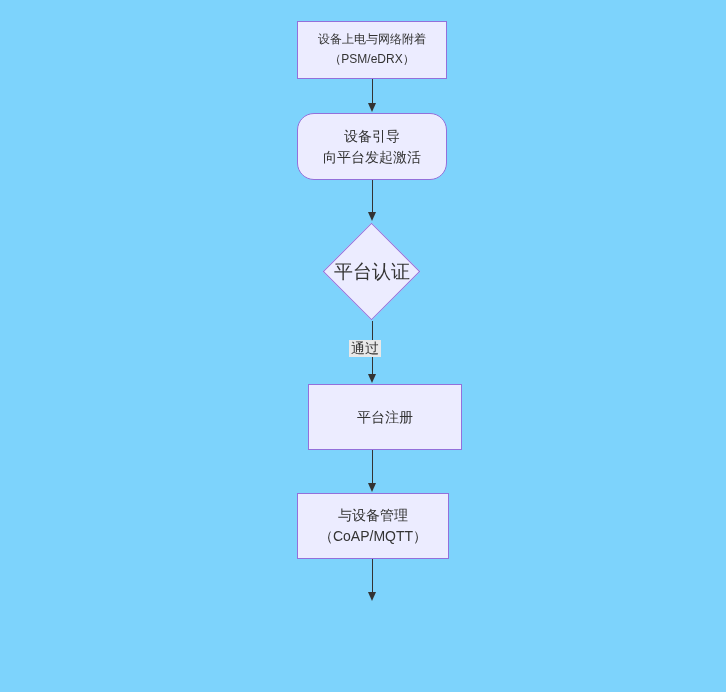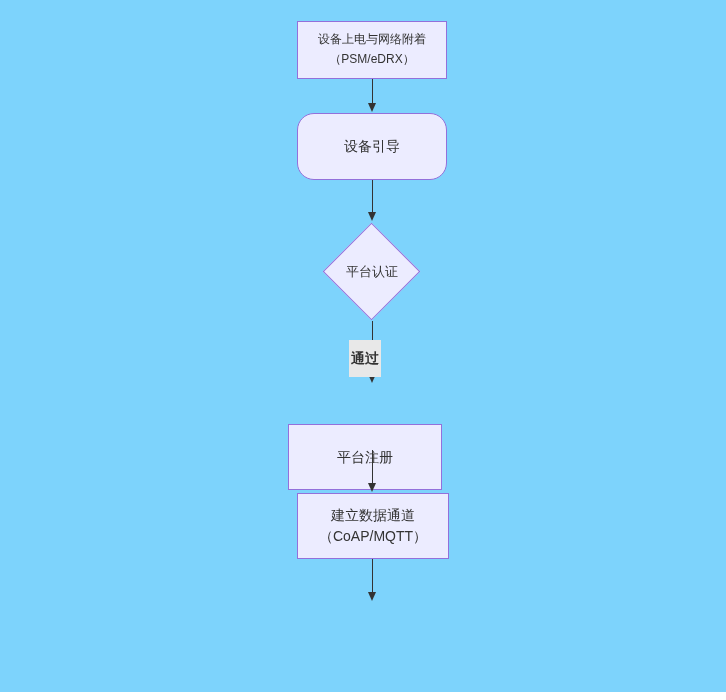--- a/index.html
+++ b/index.html
@@ -26,21 +26,21 @@
     flex-direction: column;
     align-items: center;
     justify-content: center;
     text-align: center;
     font-size: 14px;
     line-height: 1.5;
     color: #333333;
   }
   .n1 { left: 297px; top: 21px;  width: 150px; height: 58px; font-size: 12px; line-height: 1.65; }
   .n2 { left: 297px; top: 113px; width: 150px; height: 67px; border-radius: 17px; }
-  .n4 { left: 288px; top: 384px; width: 154px; height: 66px; margin-top: 40px; }
+  .n4 { left: 308px; top: 384px; width: 154px; height: 66px; }
   .n5 { left: 297px; top: 493px; width: 152px; height: 66px; }
   .n6 { left: 299px; top: 602px; width: 148px; height: 65px; }
   
   .diamond-wrap {
     position: absolute;
     left: 323px; top: 223px;
     width: 98px; height: 98px;
   }
   .diamond-shape {
     position: absolute;
@@ -50,21 +50,21 @@
     background: #ECECFF;
     border: 1px solid #9370DB;
     transform: rotate(45deg);
   }
   .diamond-label {
     position: absolute;
     left: 0; top: 0; right: 0; bottom: 0;
     display: flex;
     align-items: center;
     justify-content: center;
-    font-size: 13px;
+    font-size: 19px;
     color: #333333;
     text-align: center;
   }
   
   .edge {
     position: absolute;
     left: 372px;
     width: 0;
     border-left: 1px solid #333333;
   }
@@ -84,43 +84,43 @@
   .h1 { top: 103px; }
   .h2 { top: 212px; }
   .h3 { top: 374px; }
   .h4 { top: 483px; }
   .h5 { top: 592px; }
   
   .edge-label {
     position: absolute;
     left: 349px; top: 340px;
     background: #e8e8e8;
-    padding: 10px 2px;
+    padding: 0 2px;
     font-size: 14px;
     line-height: 1.2;
     color: #333333;
     z-index: 2;
-    font-weight: bold;
   }
 </style>
 </head>
 <body>
 
 <div class="canvas">
 
   <div class="node n1">
     <span>设备上电与网络附着</span>
     <span>（PSM/eDRX）</span>
   </div>
 
   <div class="edge e1"></div>
   <div class="head h1"></div>
 
   <div class="node n2">
     <span>设备引导</span>
+    <span>向平台发起激活</span>
   </div>
 
   <div class="edge e2"></div>
   <div class="head h2"></div>
 
   <div class="diamond-wrap">
     <div class="diamond-shape"></div>
     <div class="diamond-label">平台认证</div>
   </div>
 
@@ -129,21 +129,21 @@
   <div class="head h3"></div>
 
   <div class="node n4">
     <span>平台注册</span>
   </div>
 
   <div class="edge e4"></div>
   <div class="head h4"></div>
 
   <div class="node n5">
-    <span>建立数据通道</span>
+    <span>与设备管理</span>
     <span>（CoAP/MQTT）</span>
   </div>
 
   <div class="edge e5"></div>
   <div class="head h5"></div>
 
 
 </div>
 
 </body></html>

